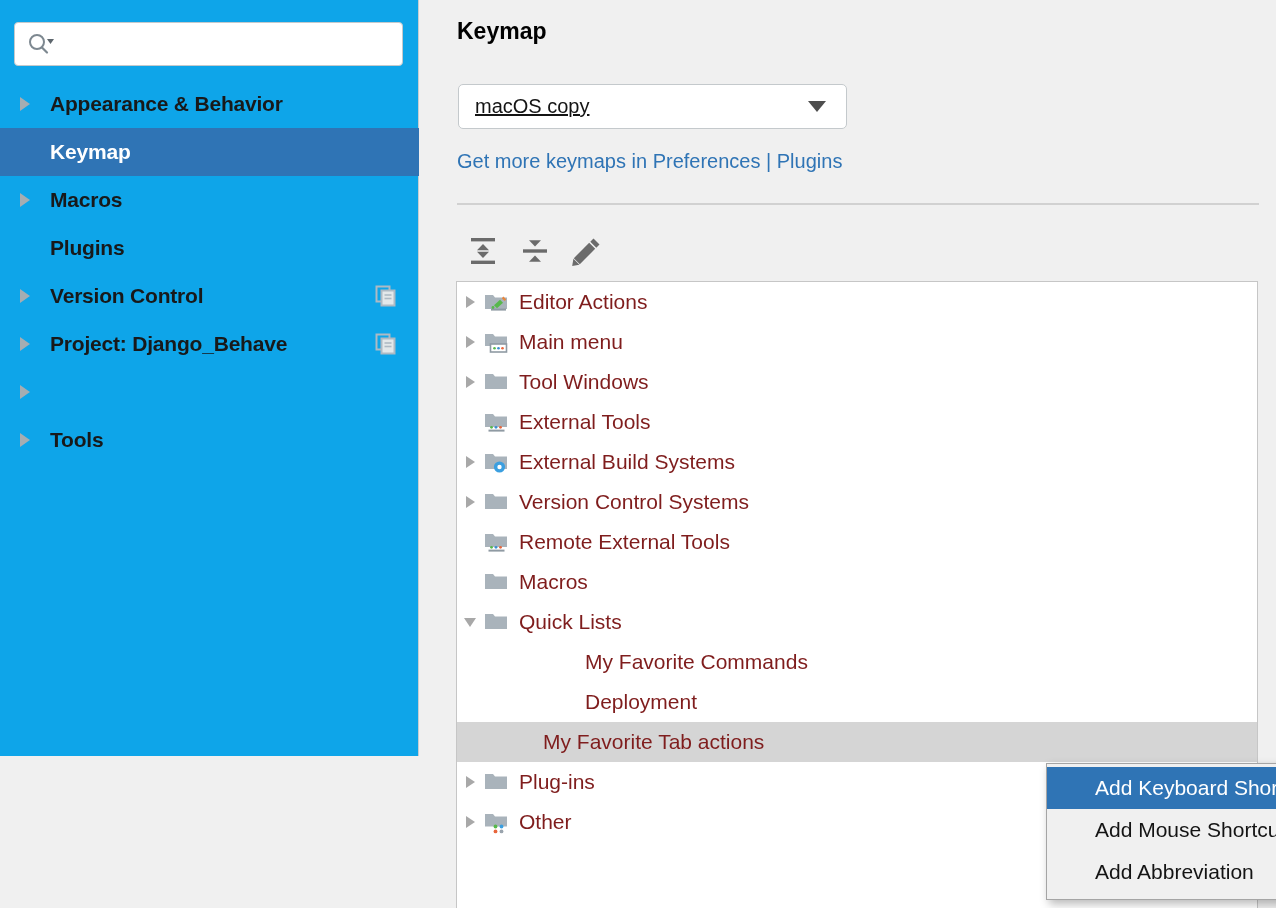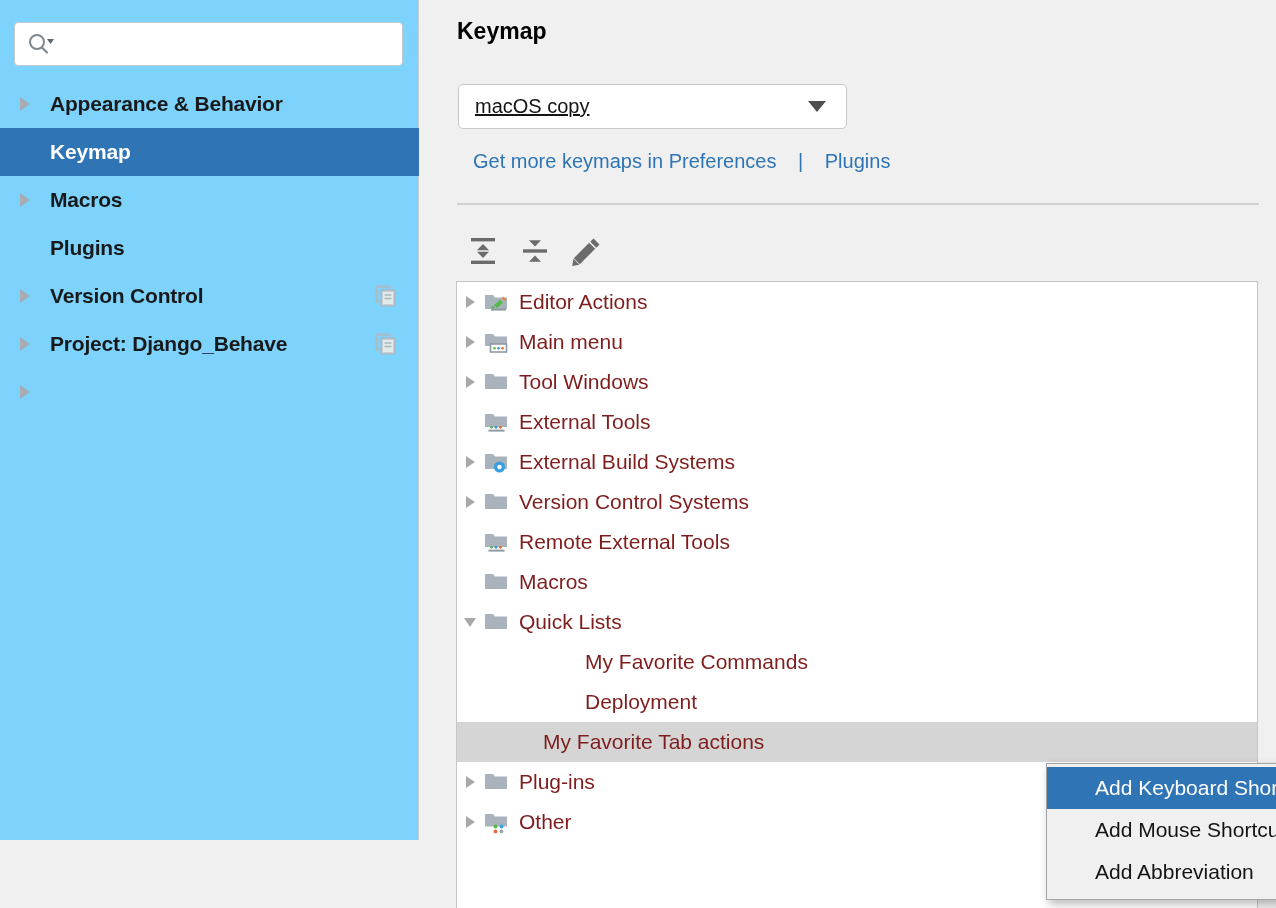--- a/index.html
+++ b/index.html
@@ -13,22 +13,22 @@
   #app {
     position: relative;
     width: 1276px; height: 908px;
     background: #f0f0f0;
   }
 
   
   #sidebar {
     position: absolute;
     left: 0; top: 0;
-    width: 419px; height: 840px;
-    background: #7dd3fc;
+    width: 419px; height: 756px;
+    background: #0ea5e9;
     border-right: 1px solid #c8cdd0;
     box-sizing: border-box;
   }
   #search-box {
     position: absolute;
     left: 14px; top: 22px;
     width: 389px; height: 44px;
     background: #ffffff;
     border: 1px solid #c4c9cc;
     border-radius: 4px;
@@ -116,21 +116,21 @@
     border-left: 9px solid transparent;
     border-right: 9px solid transparent;
   }
   #keymaps-link {
     position: absolute;
     left: 37px; top: 150px;
     font-size: 20px;
     color: #2f74b5;
     white-space: nowrap;
   }
-  #keymaps-link span { cursor: pointer; margin-left: 16px; }
+  #keymaps-link span { cursor: pointer; }
   #hr-sep {
     position: absolute;
     left: 37px; top: 203px;
     width: 802px; height: 2px;
     background: #d1d1d1;
   }
 
   
   #tree-toolbar {
     position: absolute;
@@ -287,20 +287,26 @@
         </span>
       </div>
 
       <div class="nav-item">
         <span class="nav-arrow">
             <i class="tri-right"></i>
           </span>
       </div>
 
 
+      <div class="nav-item">
+        <span class="nav-arrow">
+            <i class="tri-right"></i>
+          </span>
+        <span class="nav-label">Tools</span>
+      </div>
 
     </div>
   </div>
 
   <div id="content">
 
     <div id="page-title">Keymap</div>
 
     <div id="keymap-select">
       <span id="keymap-select-value">macOS copy</span>

